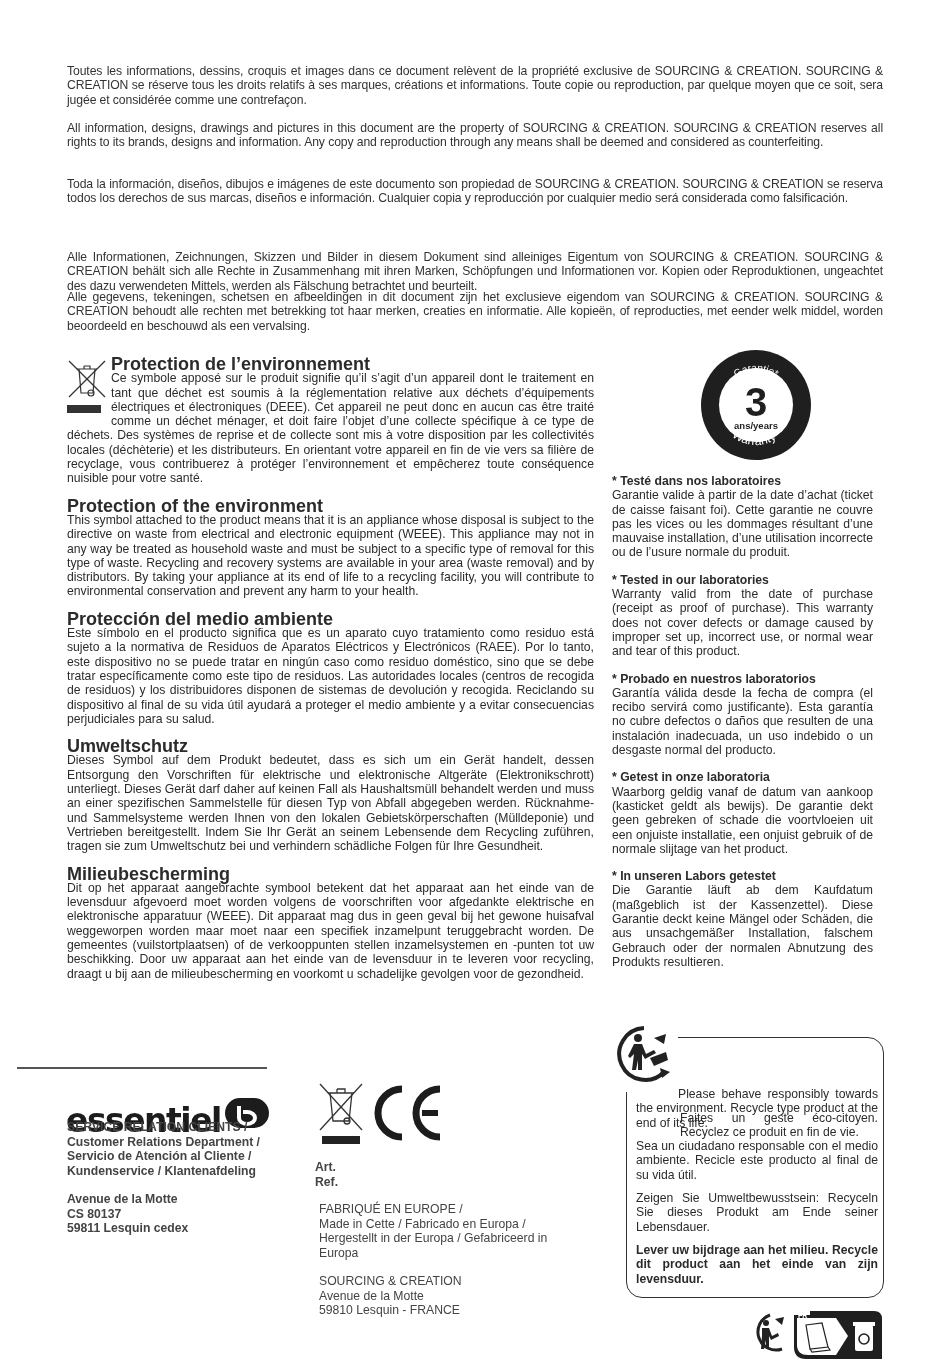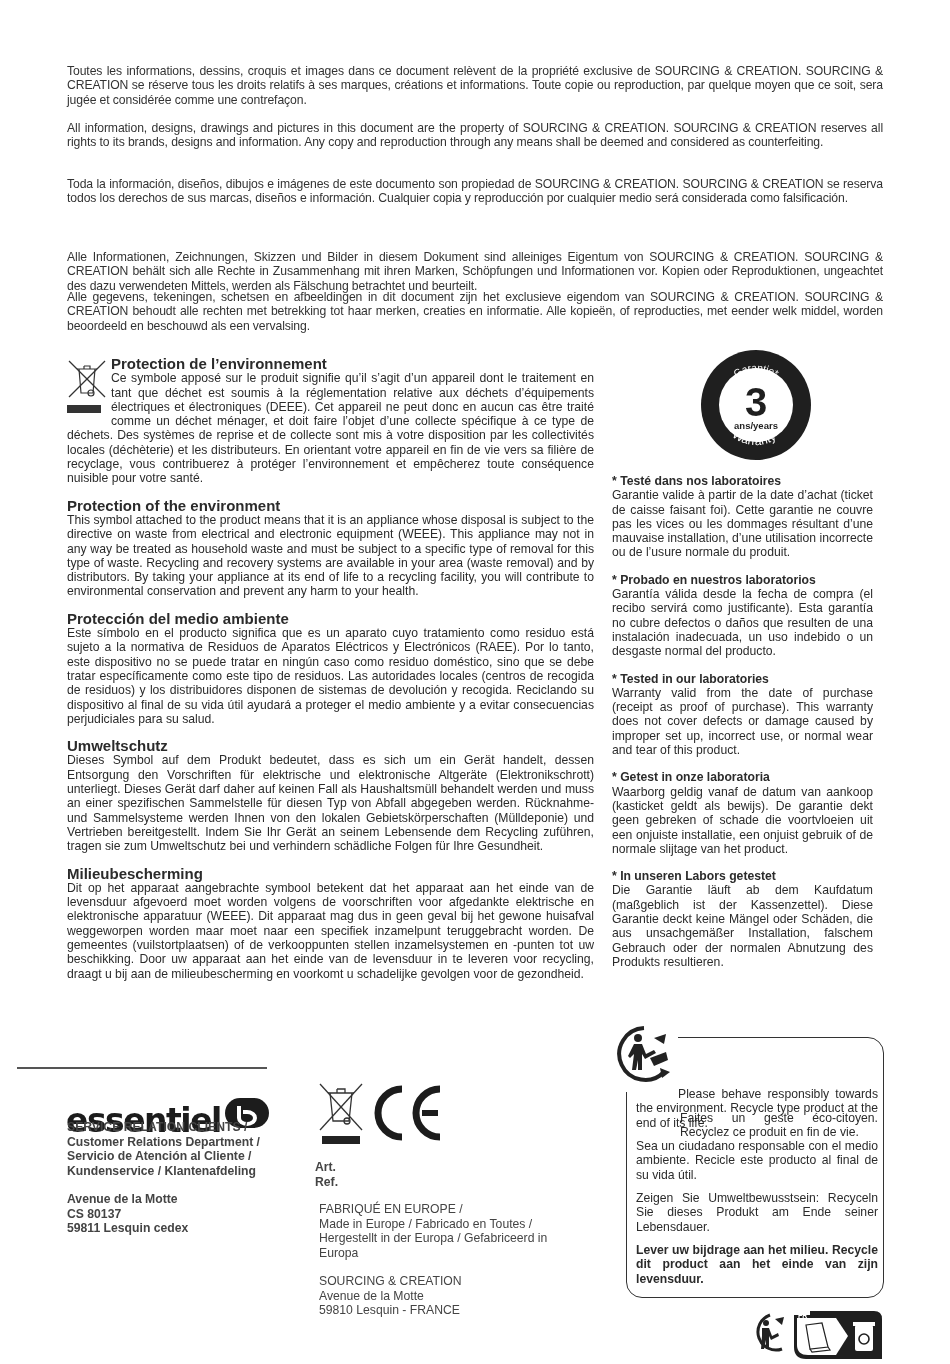--- a/index.html
+++ b/index.html
@@ -2,21 +2,21 @@
 <html><head>
 <meta charset="utf-8">
 <style>
   html, body { margin: 0; padding: 0; background: #ffffff; }
   body { width: 950px; height: 1364px; position: relative; overflow: hidden;
          font-family: "Liberation Sans", sans-serif; color: #2a2a2a; }
   .legal { position: absolute; left: 67px; width: 816px; font-size: 12.2px; line-height: 14.3px;
            text-align: justify; color: #333; letter-spacing: -0.1px; }
   .legal p { margin: 0; }
   .env { position: absolute; left: 67px; width: 527px; font-size: 12.2px; line-height: 14.3px; text-align: justify; color: #2b2b2b; }
-  .env h3 { margin: 0; font-size: 15px; font-weight: bold; line-height: 14.3px; }
+  .env h3 { margin: 0; font-size: 18px; font-weight: bold; line-height: 14.3px; }
   .env p { margin: 0; }
   .env .block { margin-bottom: 13px; }
   .weee-float { float: left; width: 40px; height: 56px; margin: 2px 4px 0 0; position: relative; }
   .warranty-badge { position: absolute; left: 700px; top: 349px; width: 112px; height: 112px; }
   .warr { position: absolute; left: 612px; width: 261px; font-size: 12.2px; line-height: 14.3px; text-align: justify; color: #2b2b2b; }
   .warr h3 { margin: 0; font-size: 12.2px; font-weight: bold; line-height: 14.3px; }
   .warr p { margin: 0; }
   .warr .block { margin-bottom: 13px; }
   .hr-line { position: absolute; left: 17px; top: 1067px; width: 250px; height: 2px; background: #555; }
   .brand { position: absolute; left: 66px; top: 1096px; height: 34px; display: flex; align-items: center; }
@@ -104,26 +104,26 @@
     </text>
   </svg>
 </div>
 
 <div class="warr" style="top:474px;">
   <div class="block">
     <h3>* Testé dans nos laboratoires</h3>
     <p>Garantie valide à partir de la date d’achat (ticket de caisse faisant foi). Cette garantie ne couvre pas les vices ou les dommages résultant d’une mauvaise installation, d’une utilisation incorrecte ou de l’usure normale du produit.</p>
   </div>
   <div class="block">
+    <h3>* Tested in our laboratories</h3>
+    <p>Warranty valid from the date of purchase (receipt as proof of purchase). This warranty does not cover defects or damage caused by improper set up, incorrect use, or normal wear and tear of this product.</p>
+  </div>
+  <div class="block">
     <h3>* Probado en nuestros laboratorios</h3>
     <p>Garantía válida desde la fecha de compra (el recibo servirá como justificante). Esta garantía no cubre defectos o daños que resulten de una instalación inadecuada, un uso indebido o un desgaste normal del producto.</p>
-  </div>
-  <div class="block">
-    <h3>* Tested in our laboratories</h3>
-    <p>Warranty valid from the date of purchase (receipt as proof of purchase). This warranty does not cover defects or damage caused by improper set up, incorrect use, or normal wear and tear of this product.</p>
   </div>
   <div class="block">
     <h3>* Getest in onze laboratoria</h3>
     <p>Waarborg geldig vanaf de datum van aankoop (kasticket geldt als bewijs). De garantie dekt geen gebreken of schade die voortvloeien uit een onjuiste installatie, een onjuist gebruik of de normale slijtage van het product.</p>
   </div>
   <div class="block">
     <h3>* In unseren Labors getestet</h3>
     <p>Die Garantie läuft ab dem Kaufdatum (maßgeblich ist der Kassenzettel). Diese Garantie deckt keine Mängel oder Schäden, die aus unsachgemäßer Installation, falschem Gebrauch oder der normalen Abnutzung des Produkts resultieren.</p>
   </div>
 </div>
@@ -211,19 +211,19 @@
   </svg>
 </div>
 
 <div class="contact" style="left:315px; top:1160px; width:260px;font-weight:bold;">
   <p>Art.</p>
   <p>Ref.</p>
 </div>
 
 <div class="contact" style="left:319px; top:1202px; width:260px;">
   <p>FABRIQUÉ EN EUROPE /</p>
-  <p>Made in Europe / Fabricado en Toutes /</p>
+  <p>Made in Cette / Fabricado en Europa /</p>
   <p>Hergestellt in der Europa / Gefabriceerd in</p>
   <p>Europa</p>
   <p class="gap">SOURCING &amp; CREATION</p>
   <p>Avenue de la Motte</p>
   <p>59810 Lesquin - FRANCE</p>
 </div>
 
 </body></html>

